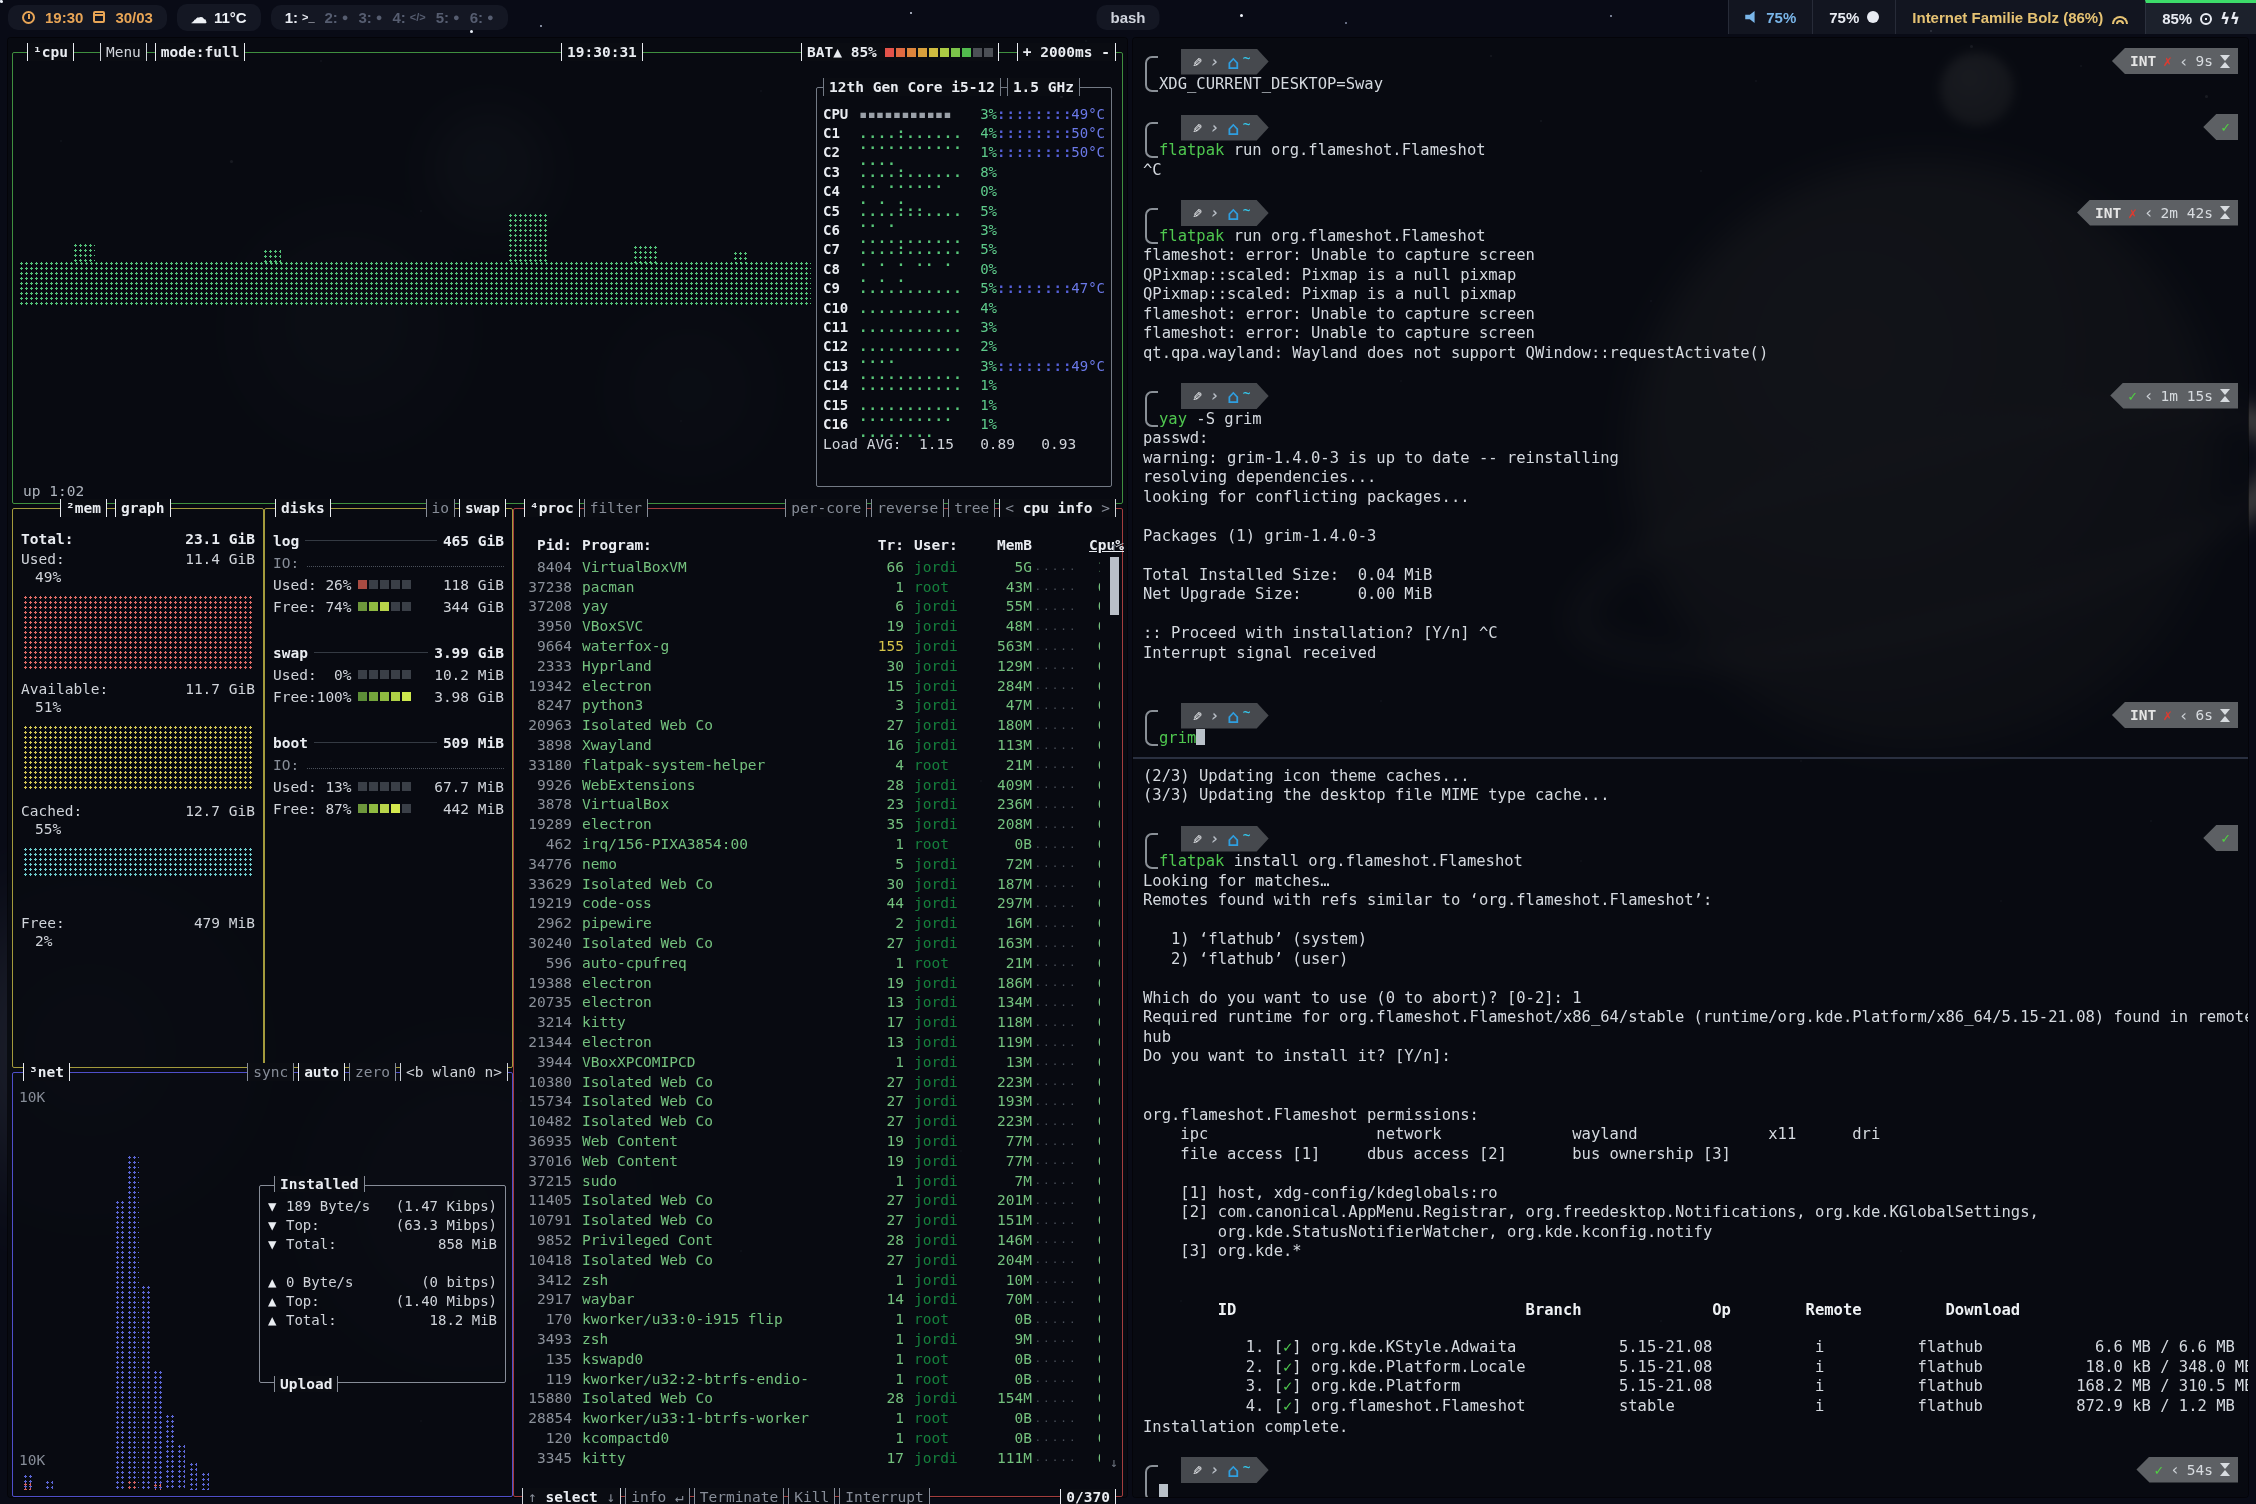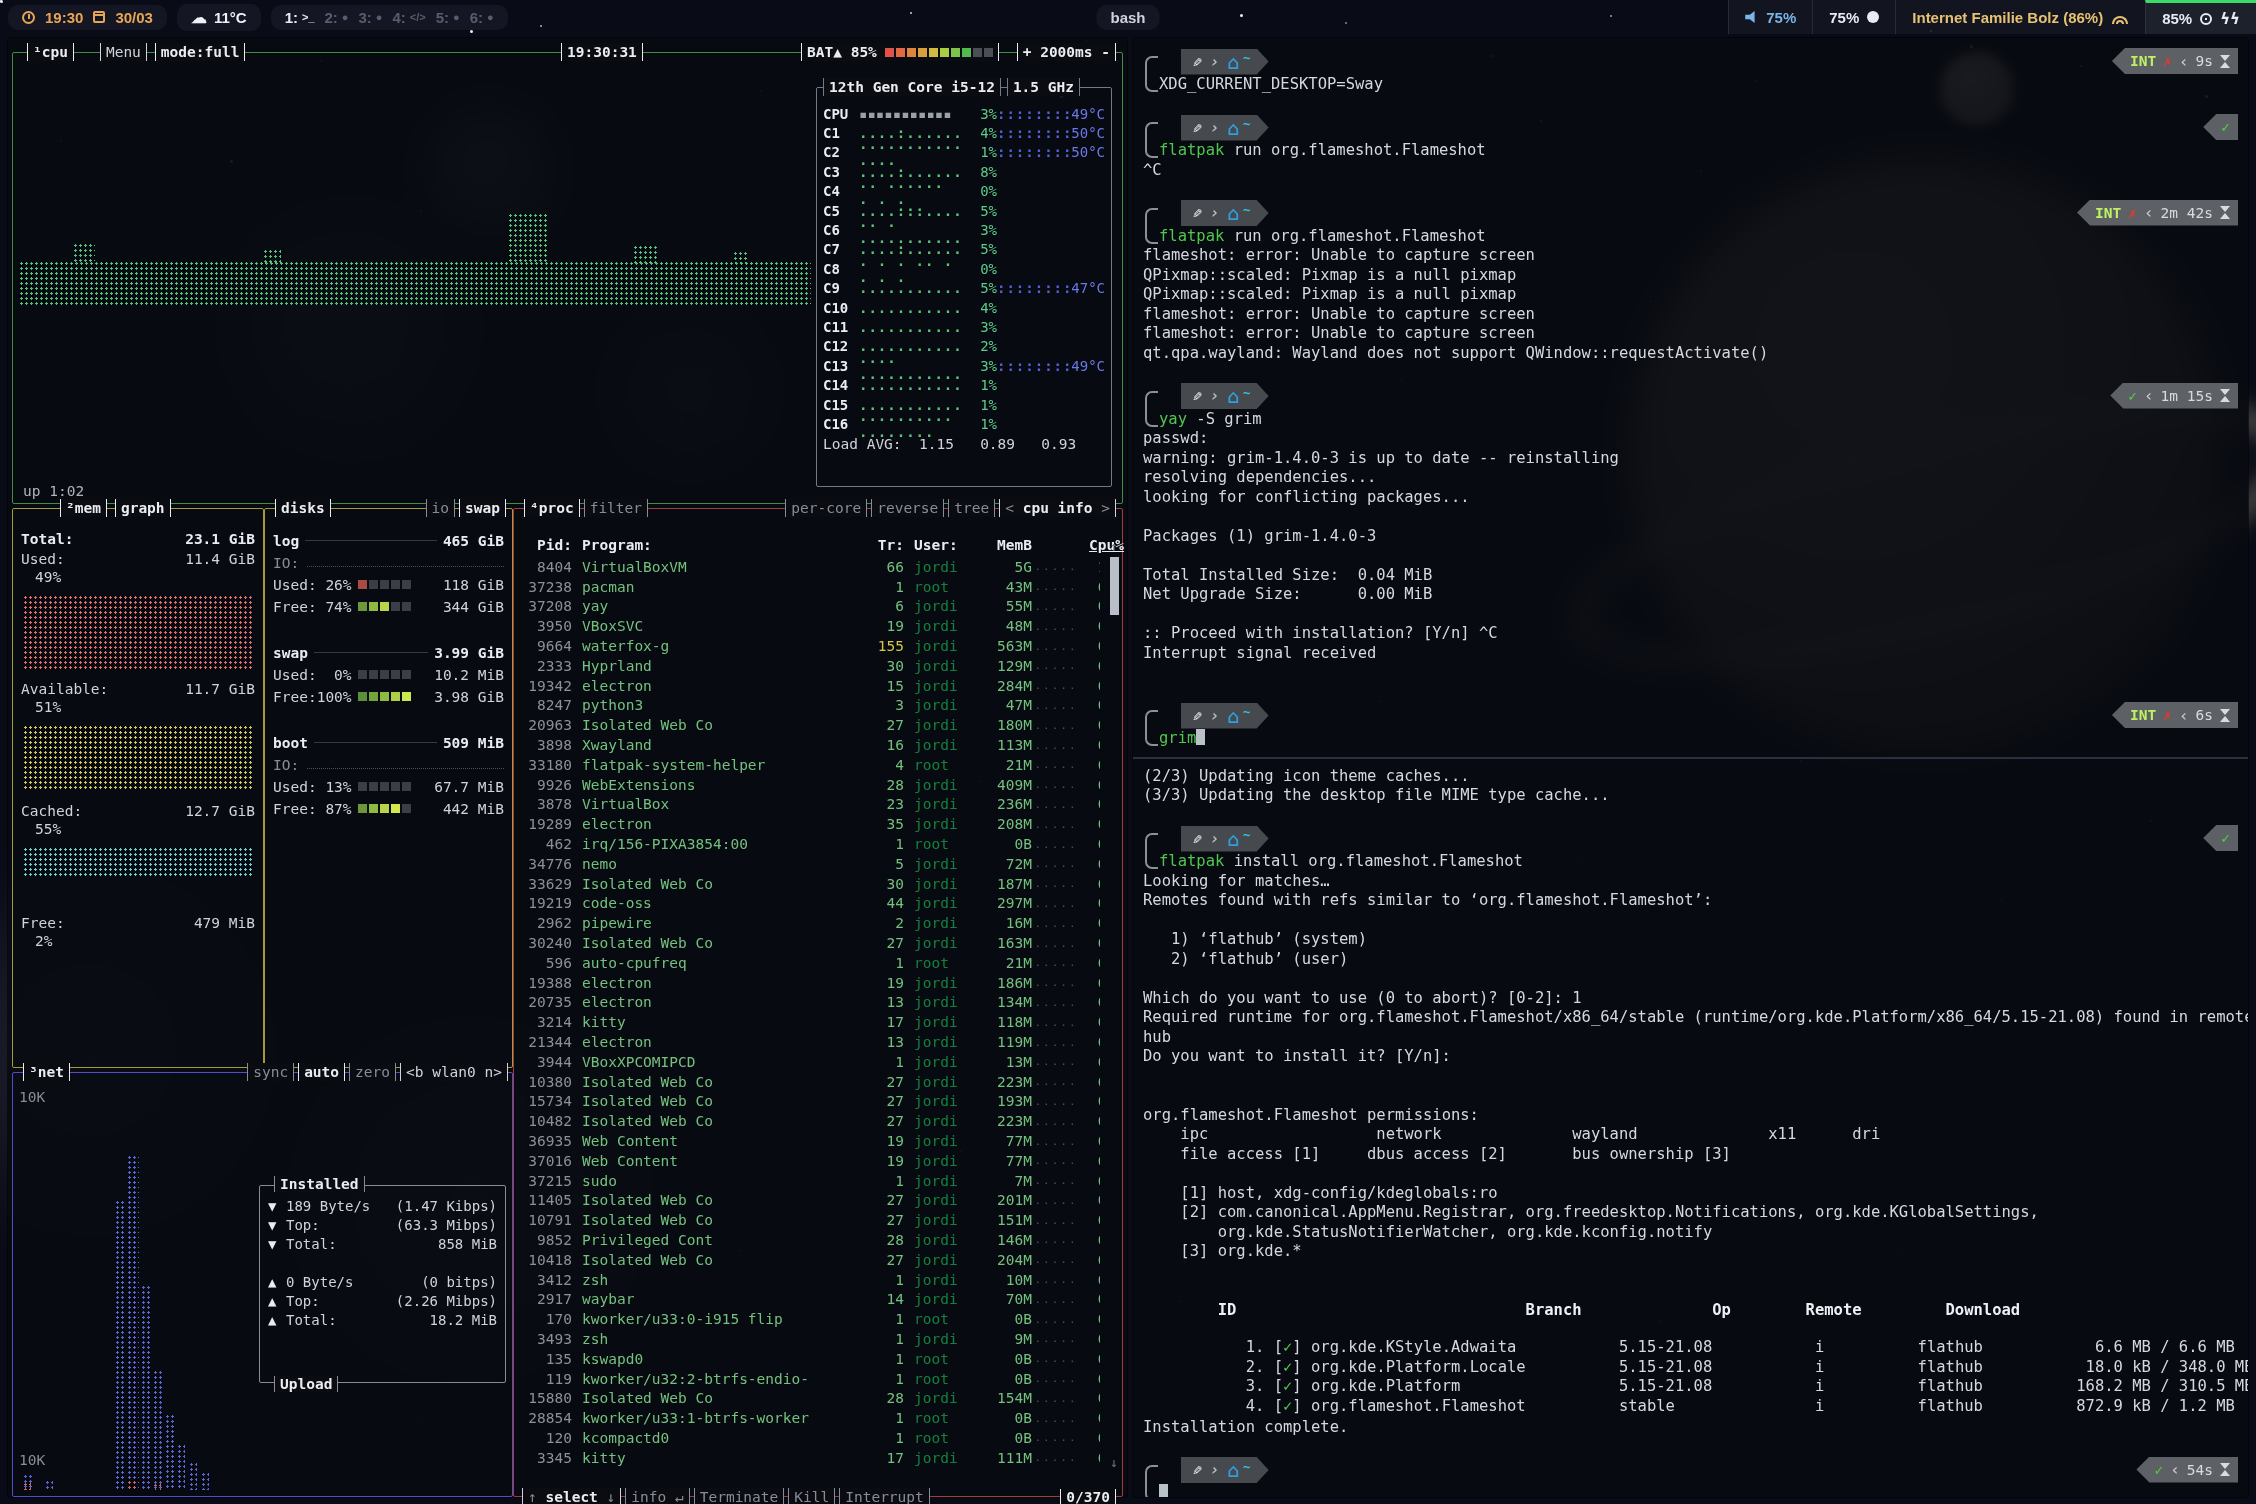--- a/index.html
+++ b/index.html
@@ -174,21 +174,21 @@
   .pbar{display:inline-flex;align-items:center;gap:8px;height:26px;background:#46494e;padding:0 18px 0 12px;
     clip-path:polygon(0 0,calc(100% - 12px) 0,100% 50%,calc(100% - 12px) 100%,0 100%);}
   .pbar .pencil{font-style:normal;color:#f2f4f7;font-size:15px;transform:scaleX(-1);display:inline-block;}
   .pbar .sep{color:#b9bfc7;font-weight:bold;}
   .pbar .homei{font-style:normal;color:#2f9fe0;font-weight:bold;font-size:19px;line-height:10px;}
   .pbar .tildei{font-style:normal;color:#35c5e8;font-weight:bold;font-size:13px;margin-left:-4px;margin-top:-8px;}
   .cmdline{padding-left:16px;}
   .cursor{display:inline-block;width:9px;height:16px;background:#b9c1c9;vertical-align:-2px;}
   .badge{position:absolute;right:0;top:0;height:26px;background:#5d6064;display:flex;align-items:center;gap:7px;
     padding:0 8px 0 18px;clip-path:polygon(13px 0,100% 0,100% 100%,13px 100%,0 50%);font-size:14.5px;}
-  .badge .bint{color:#bef264;font-weight:bold;}
+  .badge .bint{color:#e5e5e5;font-weight:bold;}
   .badge .bx{color:#e03a2f;font-weight:bold;}
   .badge .bchev{color:#cdd1d6;font-size:16px;}
   .badge .btime{color:#d8dce0;}
   .badge .bok{color:#51d043;font-weight:bold;}
   .hg{position:relative;width:10px;height:13px;display:inline-block;}
   .hg::before{content:"";position:absolute;top:0;left:0;border-left:5px solid transparent;border-right:5px solid transparent;border-top:6px solid #d8dce0;}
   .hg::after{content:"";position:absolute;bottom:0;left:0;border-left:5px solid transparent;border-right:5px solid transparent;border-bottom:6px solid #d8dce0;}
   .pane-divider{height:2px;background:#2a3040;margin:8px -10px 8px -10px;}
   .gap{height:19.5px;}
   .gap2{height:39px;}
@@ -1057,21 +1057,21 @@
           </div>
         </div>
       <div style="height:19px;"></div>
       <div>
 
           <div class="nrow">
             <span class="arr">▲</span><span>0 Byte/s</span><span class="vv">(0 bitps)</span>
           </div>
 
           <div class="nrow">
-            <span class="arr">▲</span><span>Top:</span><span class="vv">(2.26 Mibps)</span>
+            <span class="arr">▲</span><span>Top:</span><span class="vv">(1.40 Mibps)</span>
           </div>
 
           <div class="nrow">
             <span class="arr">▲</span><span>Total:</span><span class="vv">18.2 MiB</span>
           </div>
         </div>
     </div>
   </div>
 </div>
 

